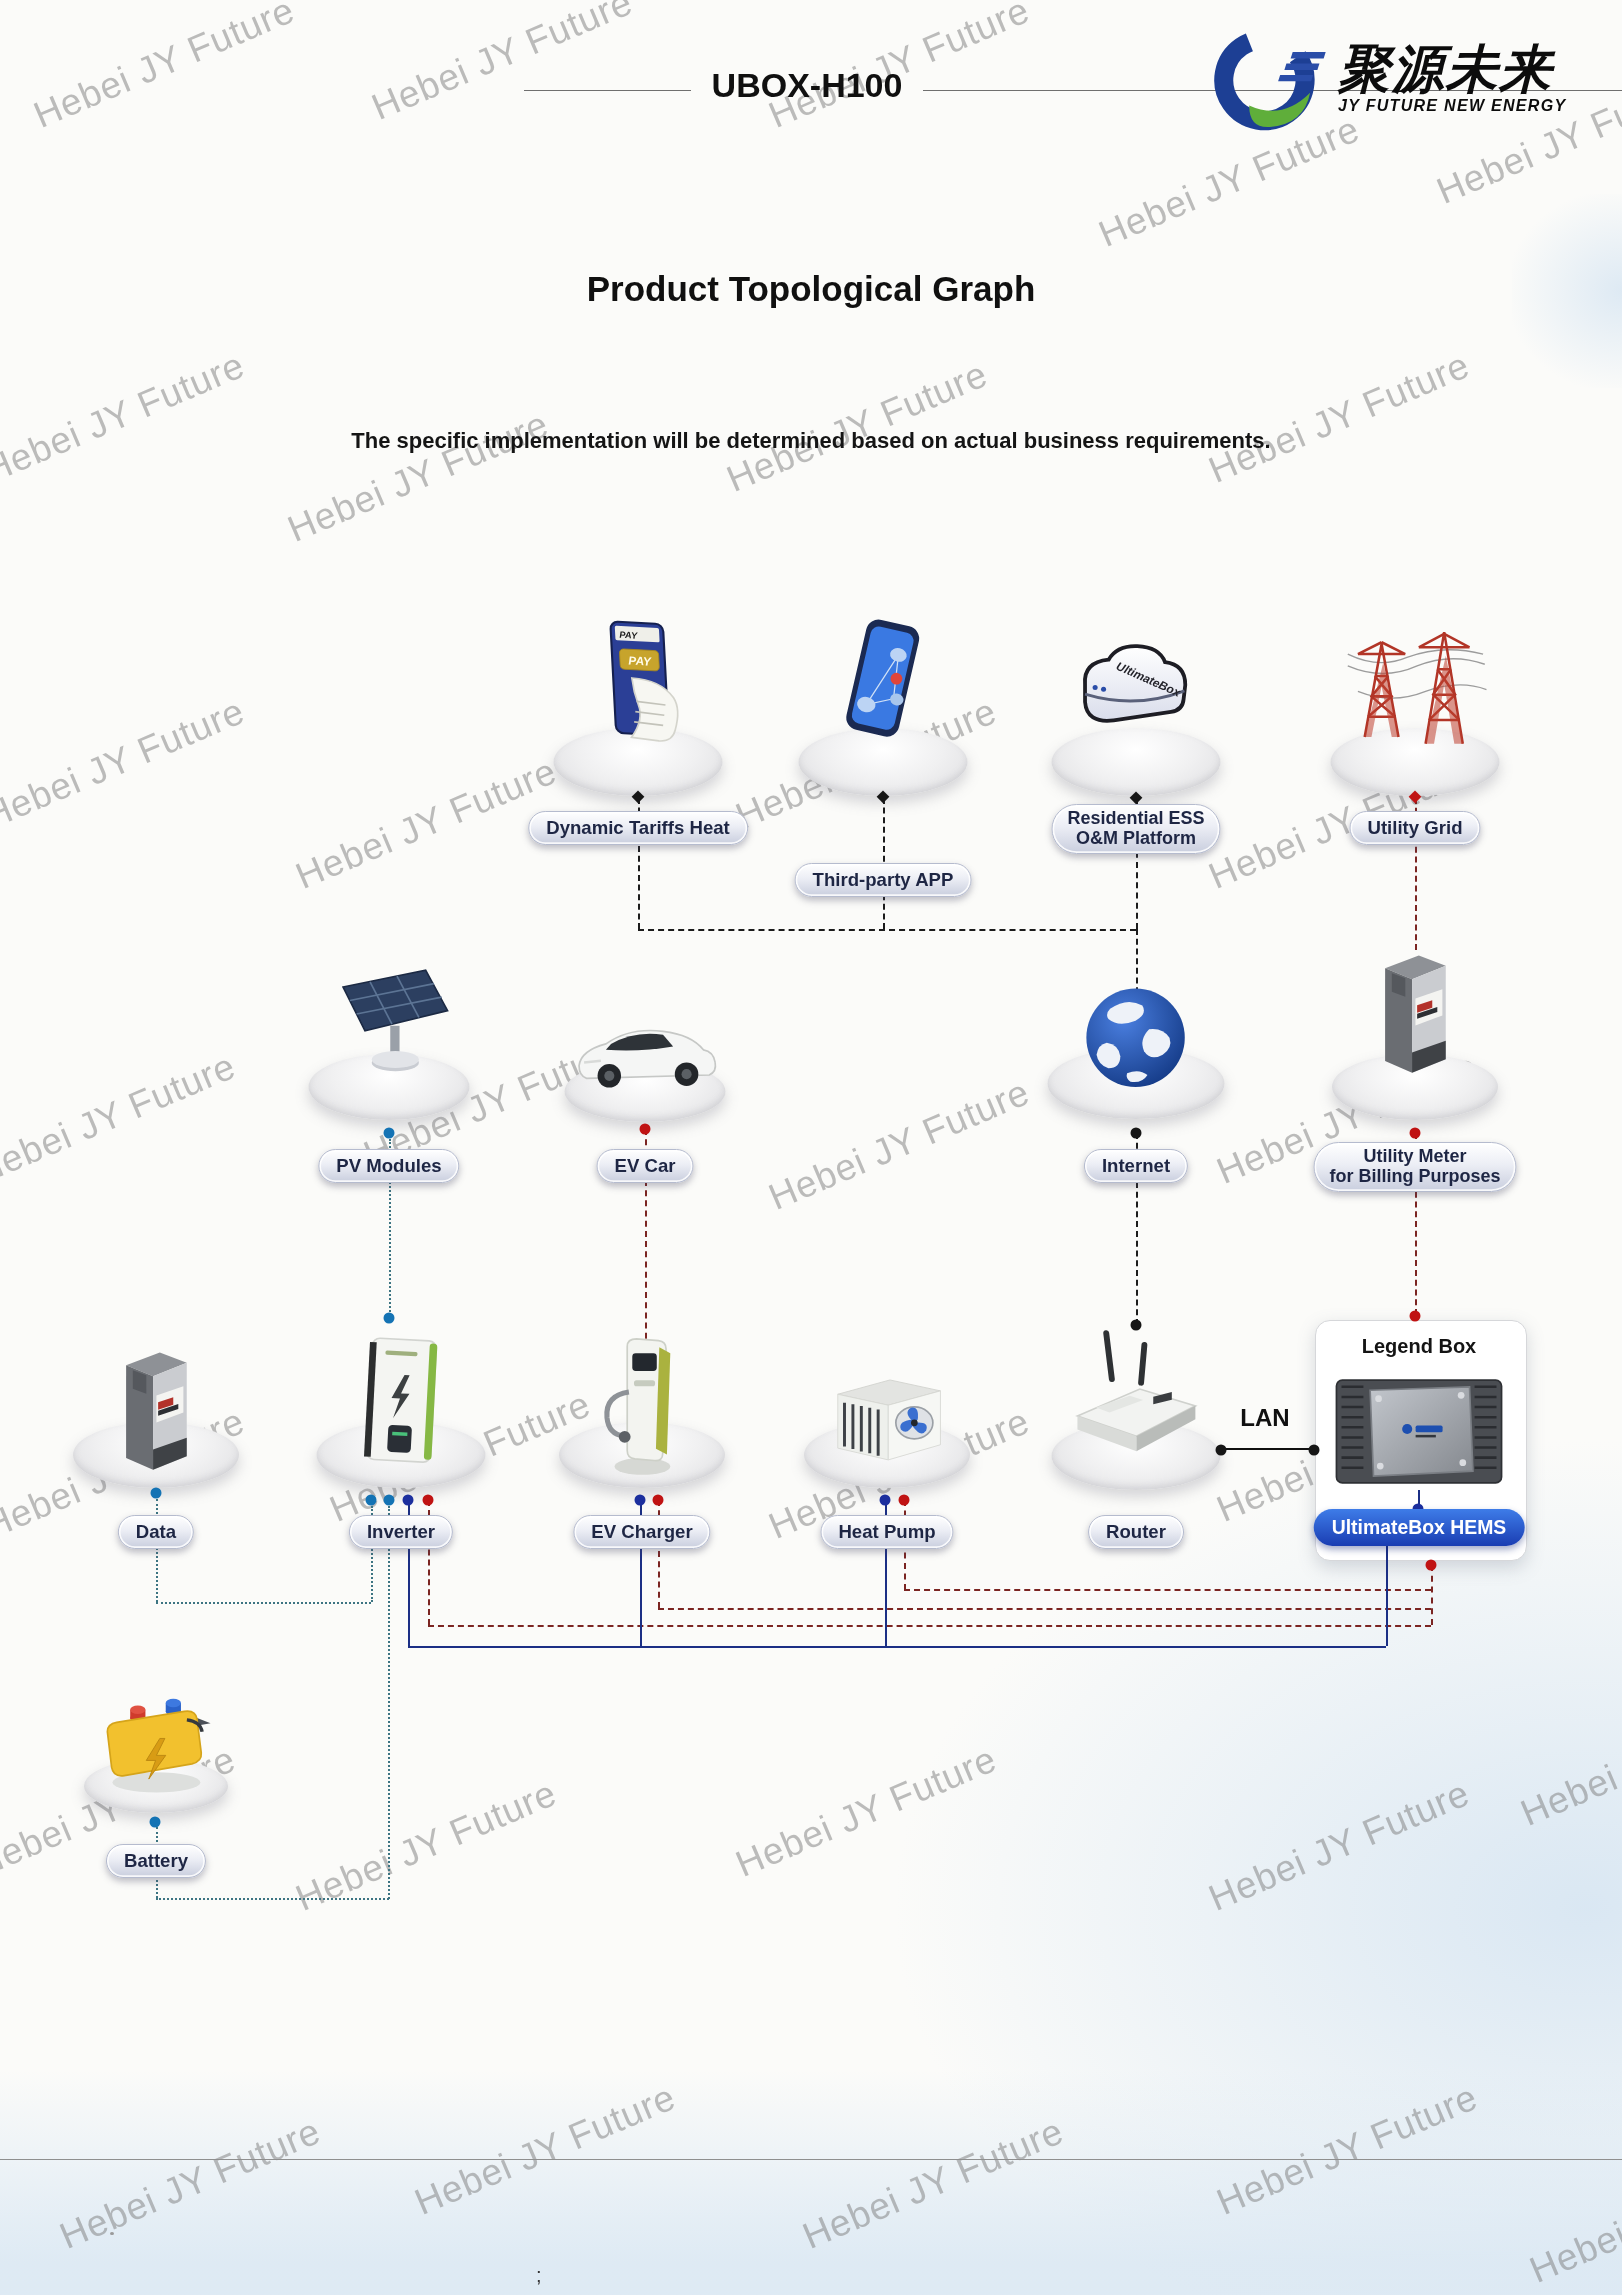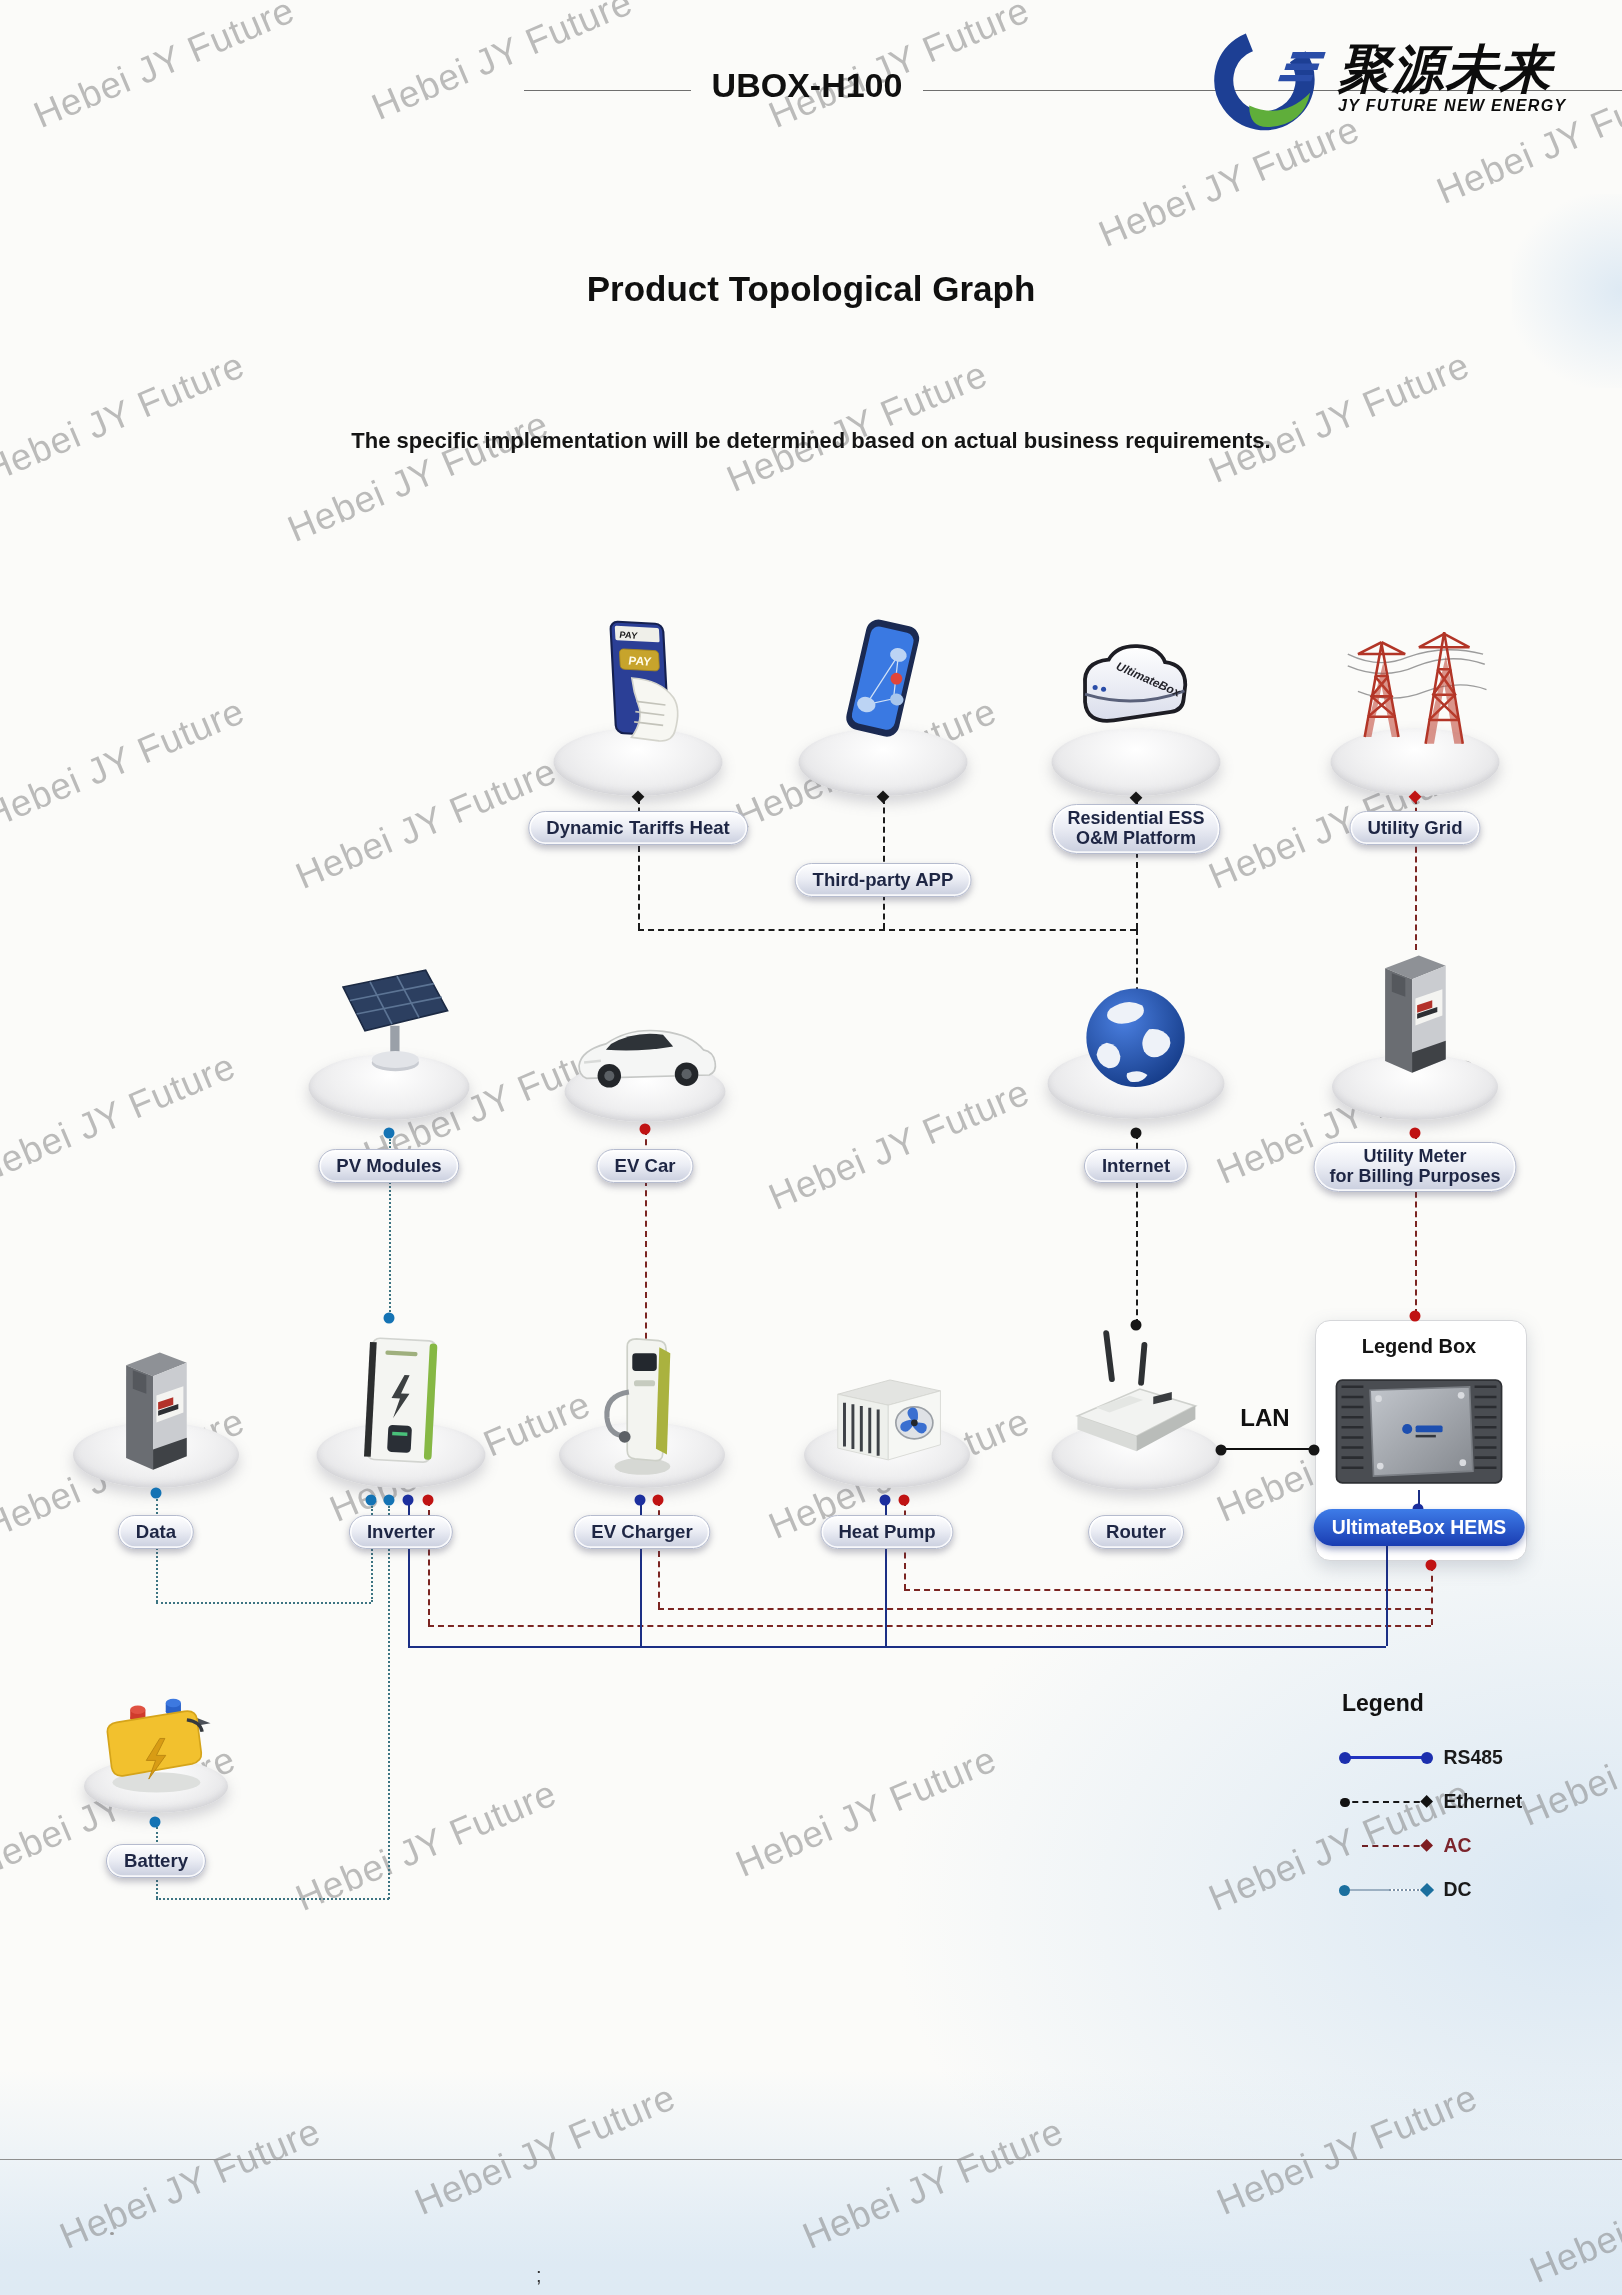--- a/index.html
+++ b/index.html
@@ -507,40 +507,19 @@
   <div class="pill" style="left:645px;top:1149px;">EV Car</div>
   <div class="pill" style="left:1136px;top:1149px;">Internet</div>
   <div class="pill two" style="left:1415px;top:1142px;"><span>Utility Meter</span><span class="l2">for Billing Purposes</span></div>
   <div class="pill" style="left:156px;top:1515px;">Data</div>
   <div class="pill" style="left:401px;top:1515px;">Inverter</div>
   <div class="pill" style="left:642px;top:1515px;">EV Charger</div>
   <div class="pill" style="left:887px;top:1515px;">Heat Pump</div>
   <div class="pill" style="left:1136px;top:1515px;">Router</div>
   <div class="pill" style="left:156px;top:1844px;">Battery</div>
 
-  <div id="legend">
-    <div id="legend-title">Legend</div>
-    <div class="lg-row">
-      <span class="lg-sample s-rs485"></span>
-      <span class="lg-label">RS485</span>
-    </div>
-    <div class="lg-row">
-      <span class="lg-sample s-eth"></span>
-      <span class="lg-label">Ethernet</span>
-    </div>
-    <div class="lg-row">
-      <span class="lg-sample s-ac"></span>
-      <span class="lg-label ac">AC</span>
-    </div>
-    <div class="lg-row">
-      <span class="lg-sample s-dc">
-          <span class="dots"></span>
-        </span>
-      <span class="lg-label">DC</span>
-    </div>
-  </div>
 
   <div id="footer-line"></div>
   <div id="footer-mark">;</div>
   <div id="footer-dot"></div>
 
 </div>
 
 
 </body></html>

